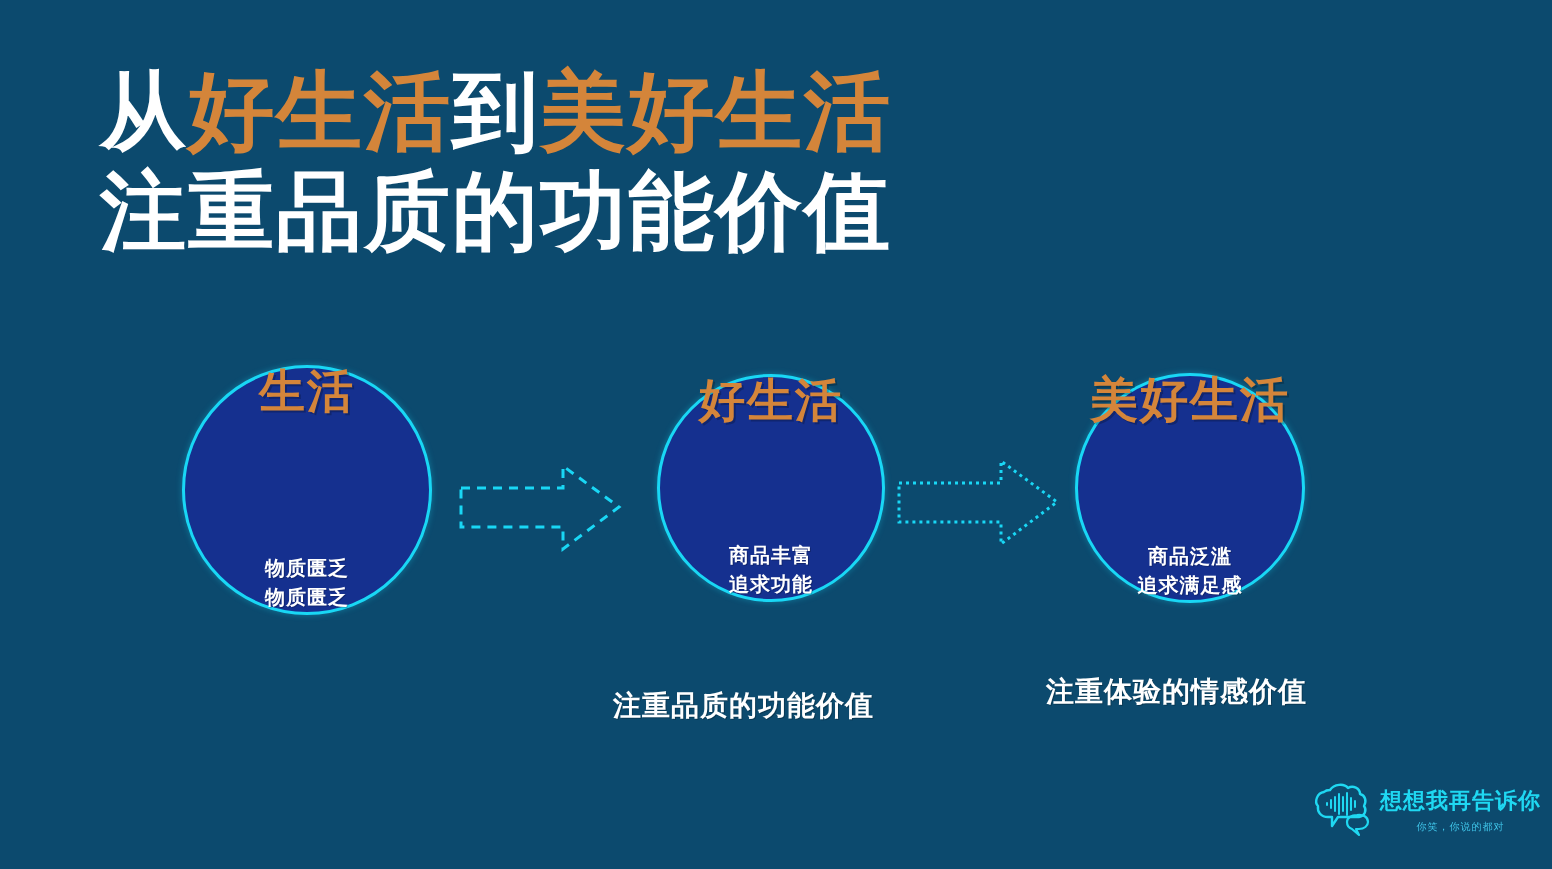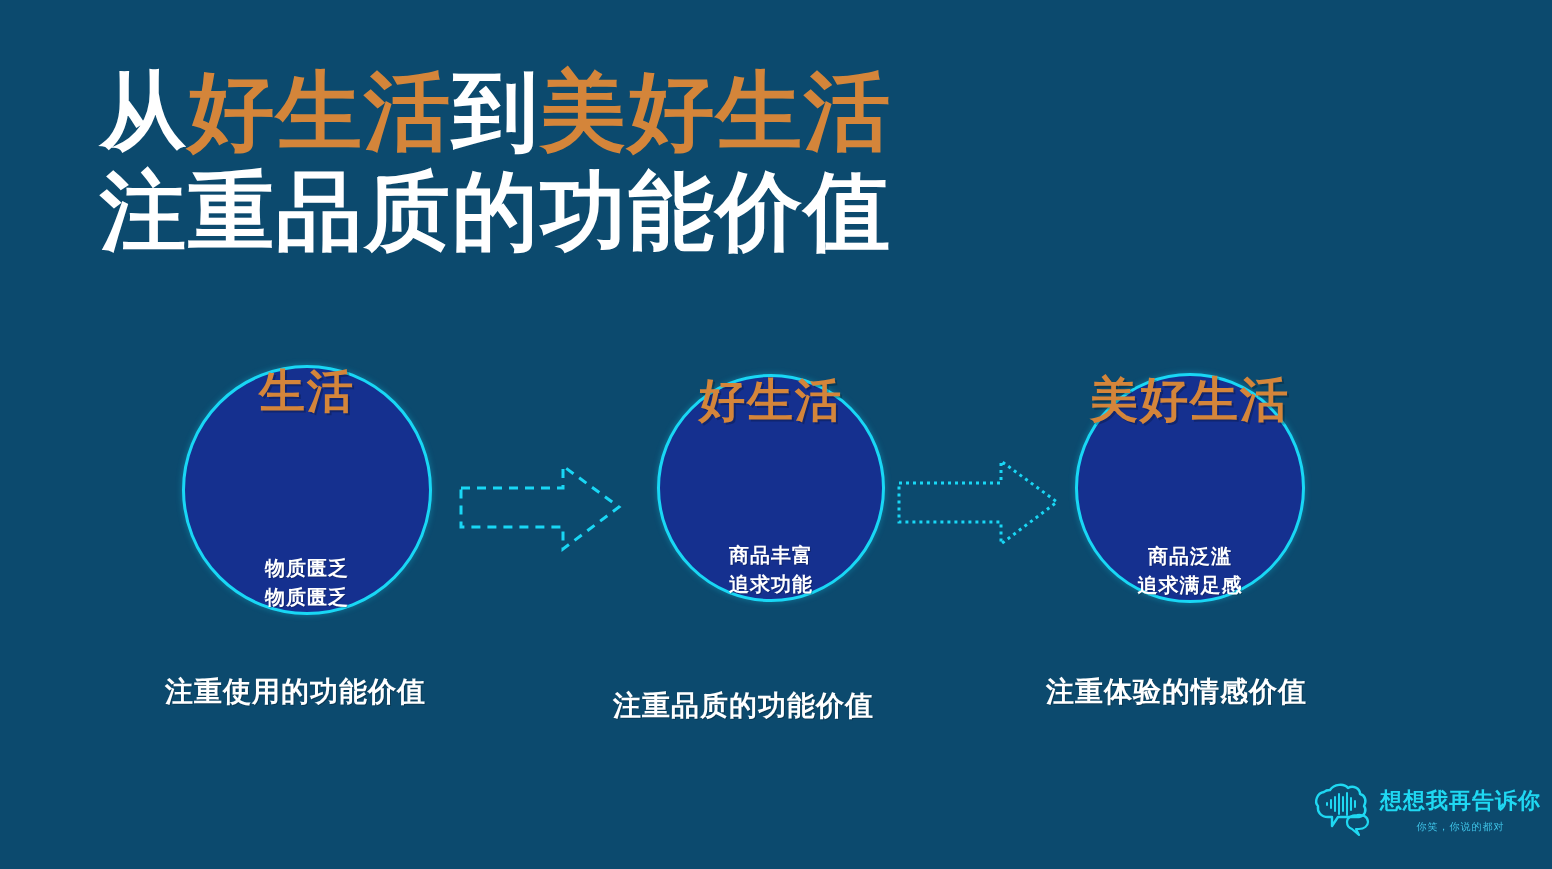--- a/index.html
+++ b/index.html
@@ -185,21 +185,20 @@
     <div class="node" id="node-3">
       <div class="node-title">美好生活</div>
       <div class="node-sub">
         <div>商品泛滥</div>
         <div>追求满足感</div>
       </div>
     </div>
 
   </div>
 
-  <div class="caption" id="caption-1">注重使用的功能价值</div>
   <div class="caption" id="caption-2">注重品质的功能价值</div>
   <div class="caption" id="caption-3">注重体验的情感价值</div>
 
   <div class="logo">
     <div class="logo-mark">
       <svg viewBox="0 0 62 58" width="62" height="58" xmlns="http://www.w3.org/2000/svg">
         <path d="M18 9 C22 3, 32 2, 36 7 C41 4, 48 7, 48 13 C53 14, 55 20, 52 25
                  C55 29, 53 35, 47 36 L26 36 L20 45 L20 36 L16 36
                  C9 36, 5 31, 6 25 C2 21, 5 12, 12 11 C13 10, 15 9, 18 9 Z" fill="none" stroke="#1fd8f2" stroke-width="2.4" stroke-linejoin="round"></path>
         <path d="M45 34 C51 33, 56 36, 56 41 C56 45, 52 48, 47 48 L44 48 L47 54 L40 48

